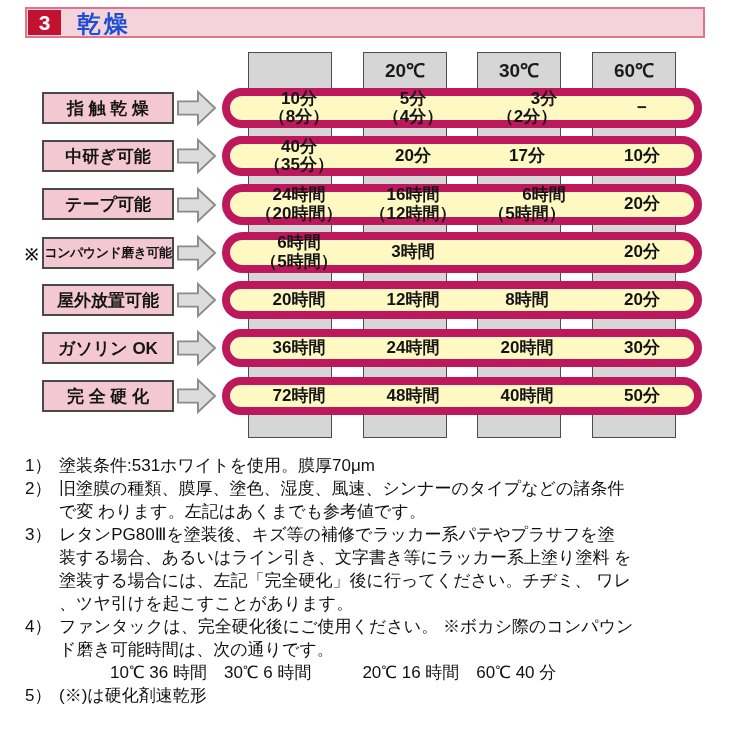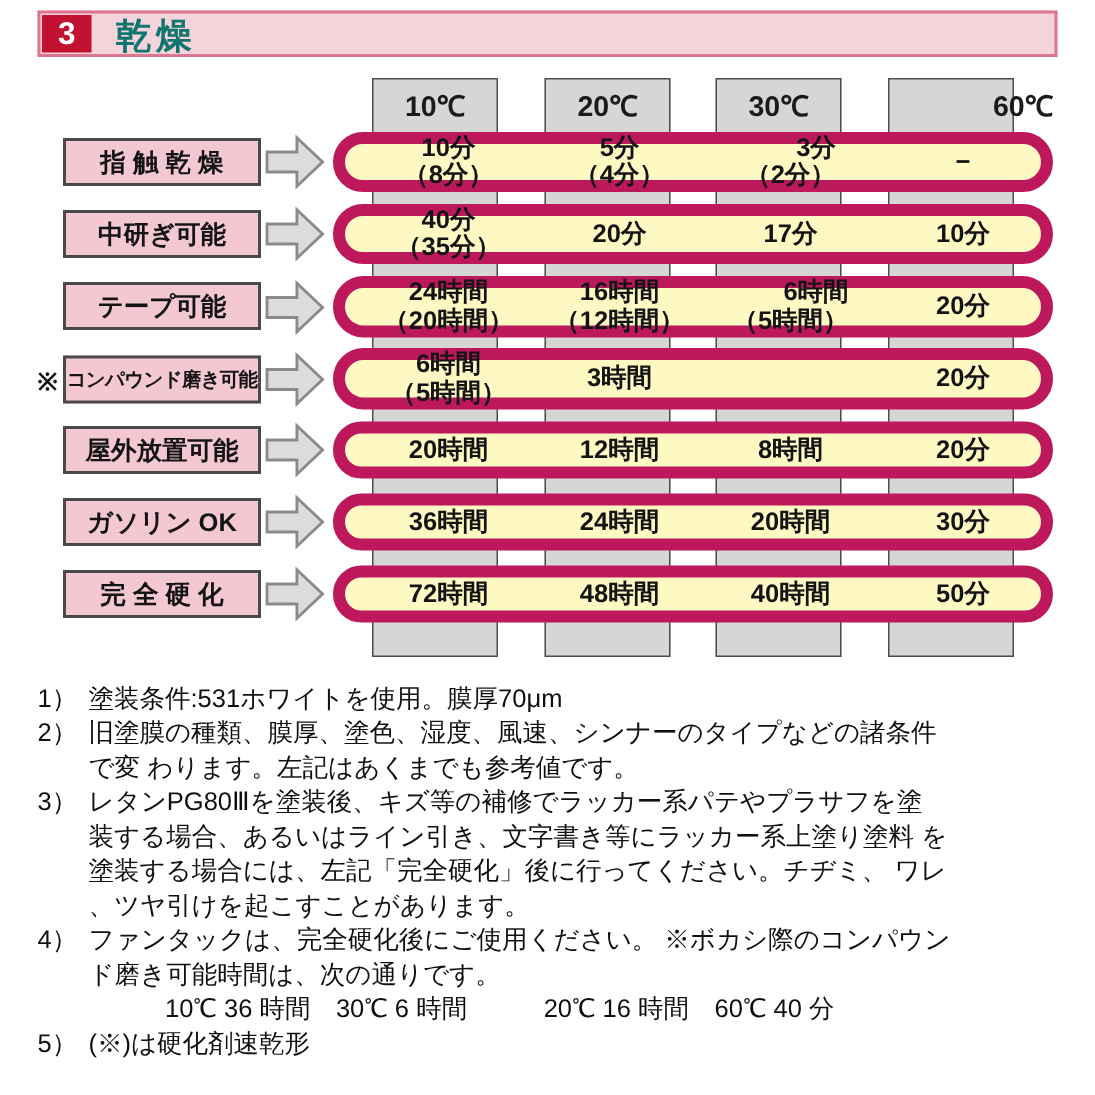--- a/index.html
+++ b/index.html
@@ -4,21 +4,21 @@
 <style>
   html,body{margin:0;padding:0;background:#fff;}
   .stage{position:relative;width:730px;height:730px;background:#ffffff;overflow:hidden;
          font-family:"Liberation Sans",sans-serif;color:#141414;}
 
   
   .sec-header{position:absolute;left:25px;top:7px;width:680px;height:31px;
               background:#f5d3da;border:2px solid #dd7490;box-sizing:border-box;}
   .sec-num{position:absolute;left:1px;top:1px;width:33px;height:25px;background:#c11331;
            color:#fff;font-size:21px;font-weight:bold;display:flex;align-items:center;justify-content:center;}
-  .sec-title{position:absolute;left:50px;top:-1px;font-size:24px;font-weight:bold;letter-spacing:3px;color:#0f766e;}
+  .sec-title{position:absolute;left:50px;top:-1px;font-size:24px;font-weight:bold;letter-spacing:3px;color:#1d4ed8;}
 
   
   .strip{position:absolute;top:52px;height:386px;width:84px;background:#d6d6d6;
          border:1.5px solid #4d4d4d;box-sizing:border-box;}
   .temp-label{position:absolute;top:52px;height:36px;width:84px;display:flex;align-items:center;
               justify-content:center;font-size:19px;font-weight:600;color:#1a1a1a;z-index:3;}
 
   
   .bar{position:absolute;left:222px;width:480px;background:#fef9c3;border:8px solid #be185d;
        border-radius:22px;box-sizing:border-box;z-index:2;}
@@ -52,24 +52,23 @@
   <div class="sec-header">
     <div class="sec-num">3</div>
     <div class="sec-title">乾燥</div>
   </div>
 
   <div class="strip" style="left:248px;"></div>
   <div class="strip" style="left:363px;"></div>
   <div class="strip" style="left:477px;"></div>
   <div class="strip" style="left:592px;"></div>
 
-  <div class="temp-label" style="left:248px;">10℃</div>
   <div class="temp-label" style="left:363px;">20℃</div>
   <div class="temp-label" style="left:477px;">30℃</div>
-  <div class="temp-label" style="left:592px;padding-left:48px;">60℃</div>
+  <div class="temp-label" style="left:592px;">60℃</div>
 
   <div class="rlabel" style="top:92px;">指 触 乾 燥</div>
   <svg class="arrow" style="top:89px;" viewBox="0 0 42 40">
       <polygon points="1,13 22,13 22,3 40,20 22,37 22,27 1,27" fill="#dcdcdc" stroke="#8a8a8a" stroke-width="2"></polygon>
     </svg>
   <div class="bar" style="top:88px;height:40px;">
     <div class="cell c0">10分
 （8分）</div>
     <div class="cell c1">5分
 （4分）</div>

